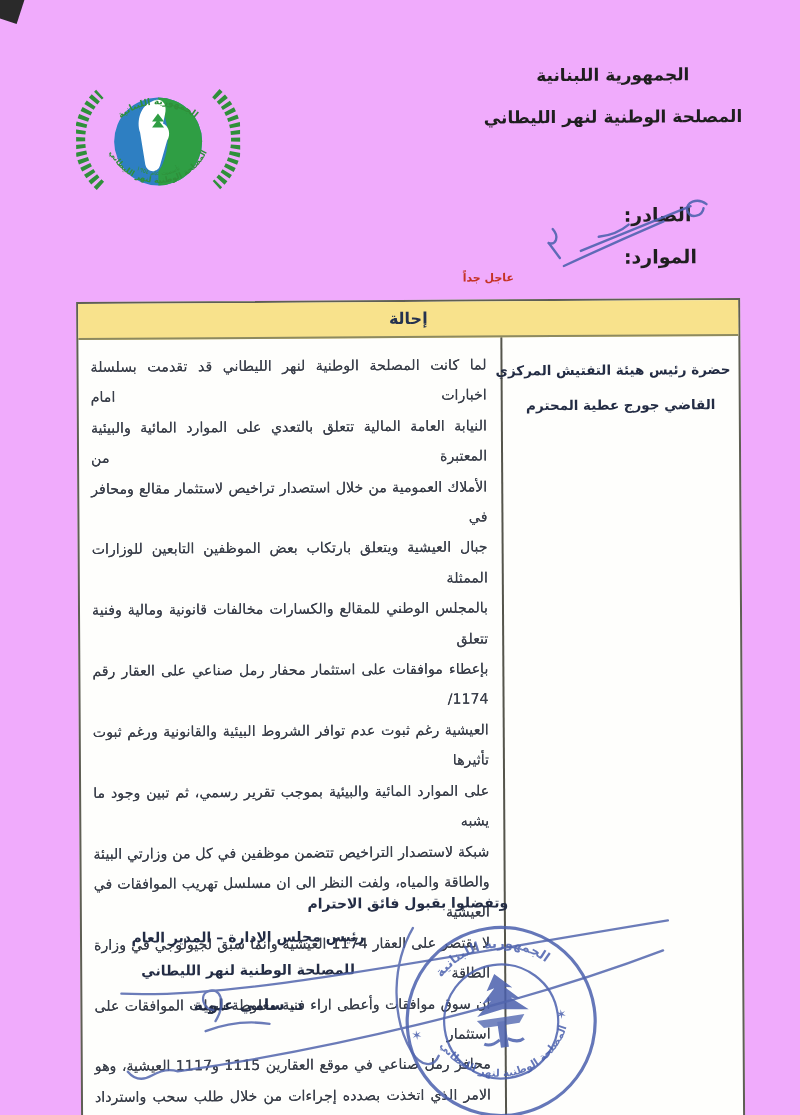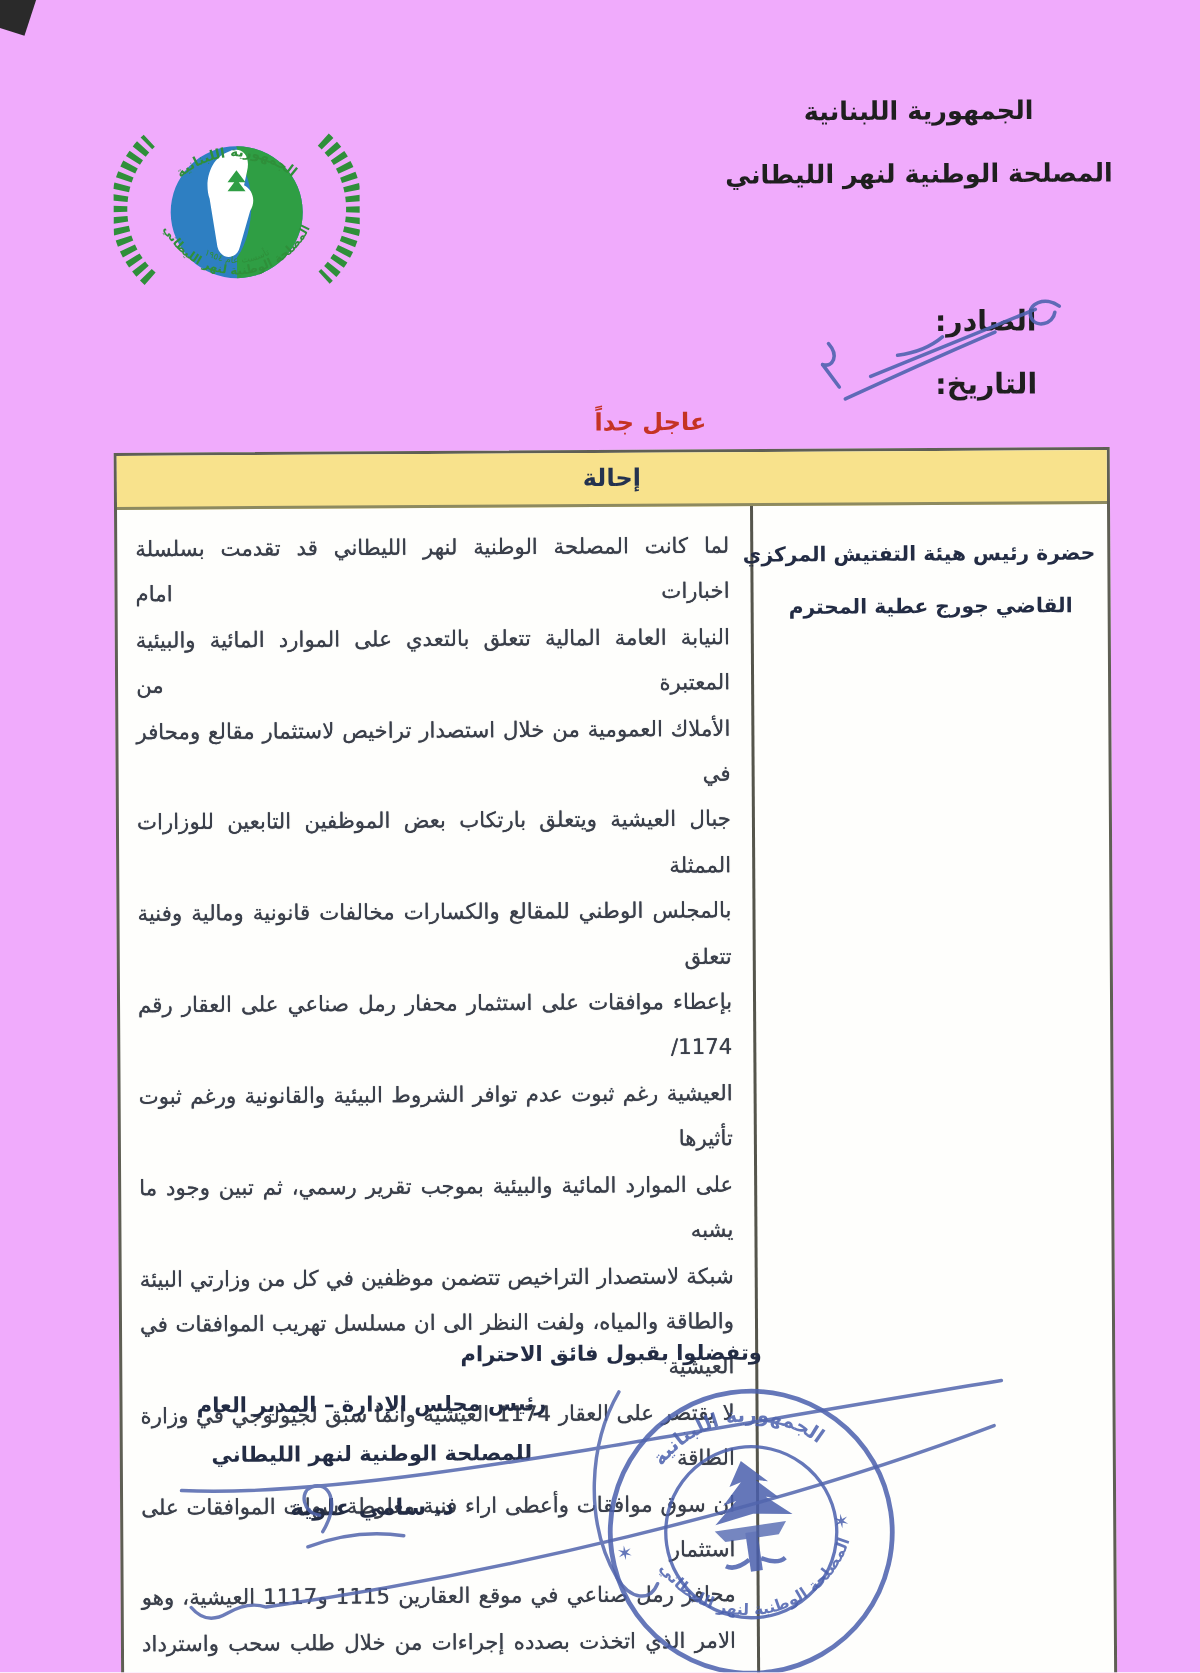--- a/index.html
+++ b/index.html
@@ -18,21 +18,21 @@
     background:#2a2a2a;transform:rotate(18deg);
   }
   
   .letterhead{right:50px;top:66px;width:270px;text-align:center;color:#1f1f1f;}
   .letterhead .l1{font-size:17px;font-weight:bold;margin-bottom:22px;letter-spacing:.5px;}
   .letterhead .l2{font-size:17px;font-weight:bold;}
   
   .ref{right:55px;top:205px;width:120px;color:#1f1f1f;font-size:19px;font-weight:bold;text-align:left;}
   .ref .lbl{margin-bottom:20px;}
   
-  .urgent{left:355px;top:272px;width:160px;text-align:center;font-size:16px;font-weight:bold;}
+  .urgent{left:355px;top:272px;width:160px;font-size:11px;font-weight:bold;}
   
   .reftable{left:77px;top:300px;width:660px;border:2px solid #5f5f54;background:#fefefc;}
   .reftable .thead{
     background:#f8e28c;border-bottom:2px solid #8d8a60;
     text-align:center;font-size:16px;font-weight:bold;color:#24324f;
     padding:7px 0 8px 0;
   }
   .trow{display:flex;direction:rtl;}
   .cell-addr{
     width:220px;border-left:2px solid #55554c;
@@ -89,21 +89,21 @@
           <textPath href="#logoBottom" startOffset="50%" text-anchor="middle">المصلحة الوطنية لنهر الليطاني</textPath>
         </text>
         <text font-size="6" fill="#2f8f3a">
           <textPath href="#logoFound" startOffset="50%" text-anchor="middle">تأسست عام ١٩٥٤</textPath>
         </text>
       </svg>
     </div>
 
     <div class="abs ref">
       <div class="lbl">الصادر:</div>
-      <div class="lbl">التاريخ:</div>
+      <div class="lbl">الموارد:</div>
     </div>
 
     <div class="abs" style="left:540px;top:192px;">
       <svg width="215" height="85" viewBox="0 0 215 85">
         <g fill="none" stroke="#4f63b0" stroke-width="2.4" stroke-linecap="round" opacity="0.9">
           <path d="M168,14 c-9,-7 -22,-2 -19,7 c3,8 15,5 16,-3"></path>
           <path d="M42,60 L152,16"></path>
           <path d="M25,75 q48,-22 100,-44"></path>
           <path d="M60,46 q18,-2 30,-12"></path>
           <path d="M10,52 l11,15"></path>

